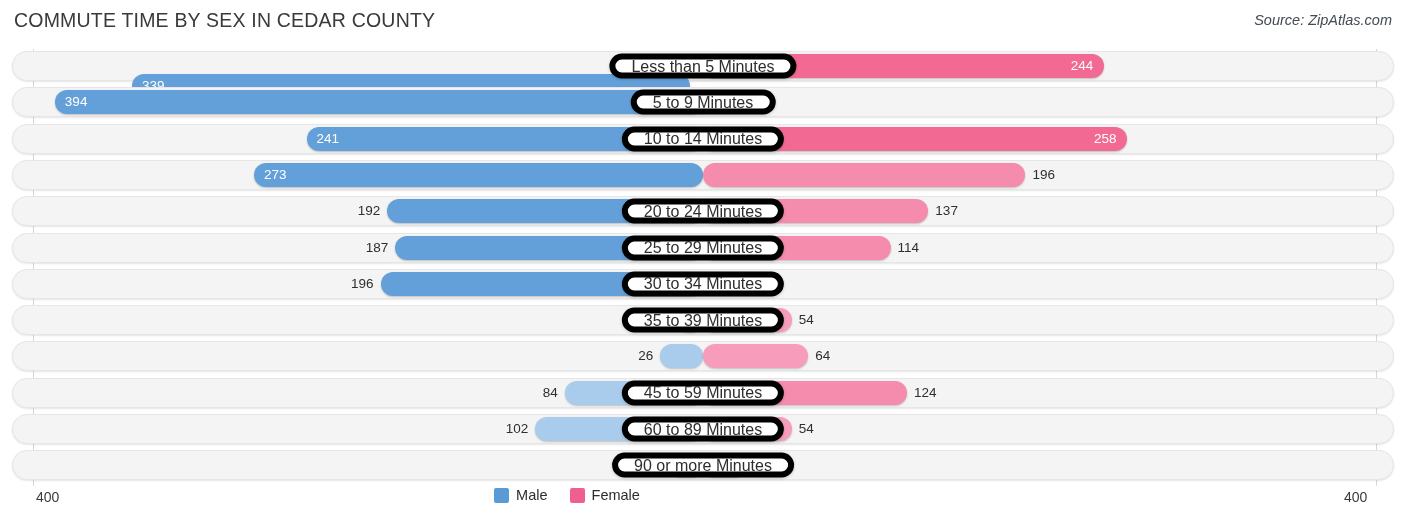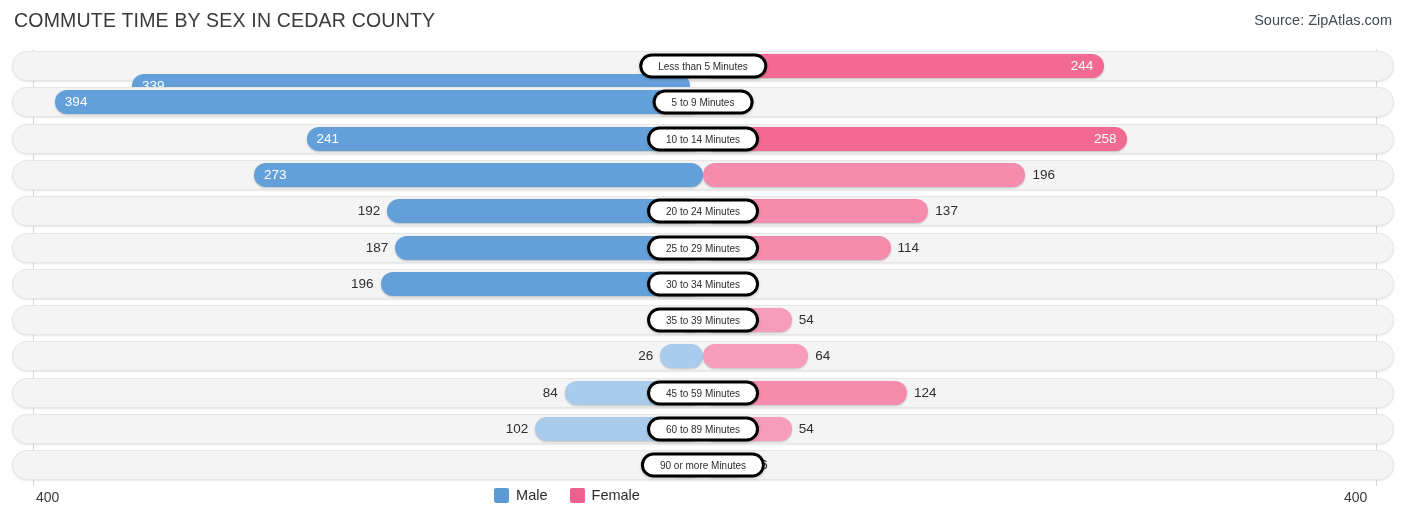--- a/index.html
+++ b/index.html
@@ -23,20 +23,21 @@
     font-size: 19.5px;
     letter-spacing: .2px;
     color: #3a3a3a;
     font-weight: 400;
     white-space: nowrap;
   }
   .source {
     position: absolute;
     right: 14px; top: 12px;
     font-size: 14.5px;
+    font-style: italic;
     color: #444b52;
     white-space: nowrap;
   }
 
   
   .plot {
     position: absolute;
     left: 0; top: 49px;
     width: 1406px;
     height: 437px;
@@ -100,26 +101,26 @@
 
   
   .pill {
     position: absolute;
     left: 50%;
     top: 50%;
     transform: translate(-50%, -50%);
     height: 25px;
     padding: 0 16px;
     background: #ffffff;
-    border: 3px solid #000000;
+    border: 6px solid #000000;
     border-radius: 13px;
     display: flex;
     align-items: center;
     justify-content: center;
-    font-size: 10px;
+    font-size: 16px;
     color: #2d2d2d;
     white-space: nowrap;
     box-shadow: 0 1px 3px rgba(0,0,0,.20);
     z-index: 5;
   }
 
   
   .axis-label {
     position: absolute;
     top: 489px;

